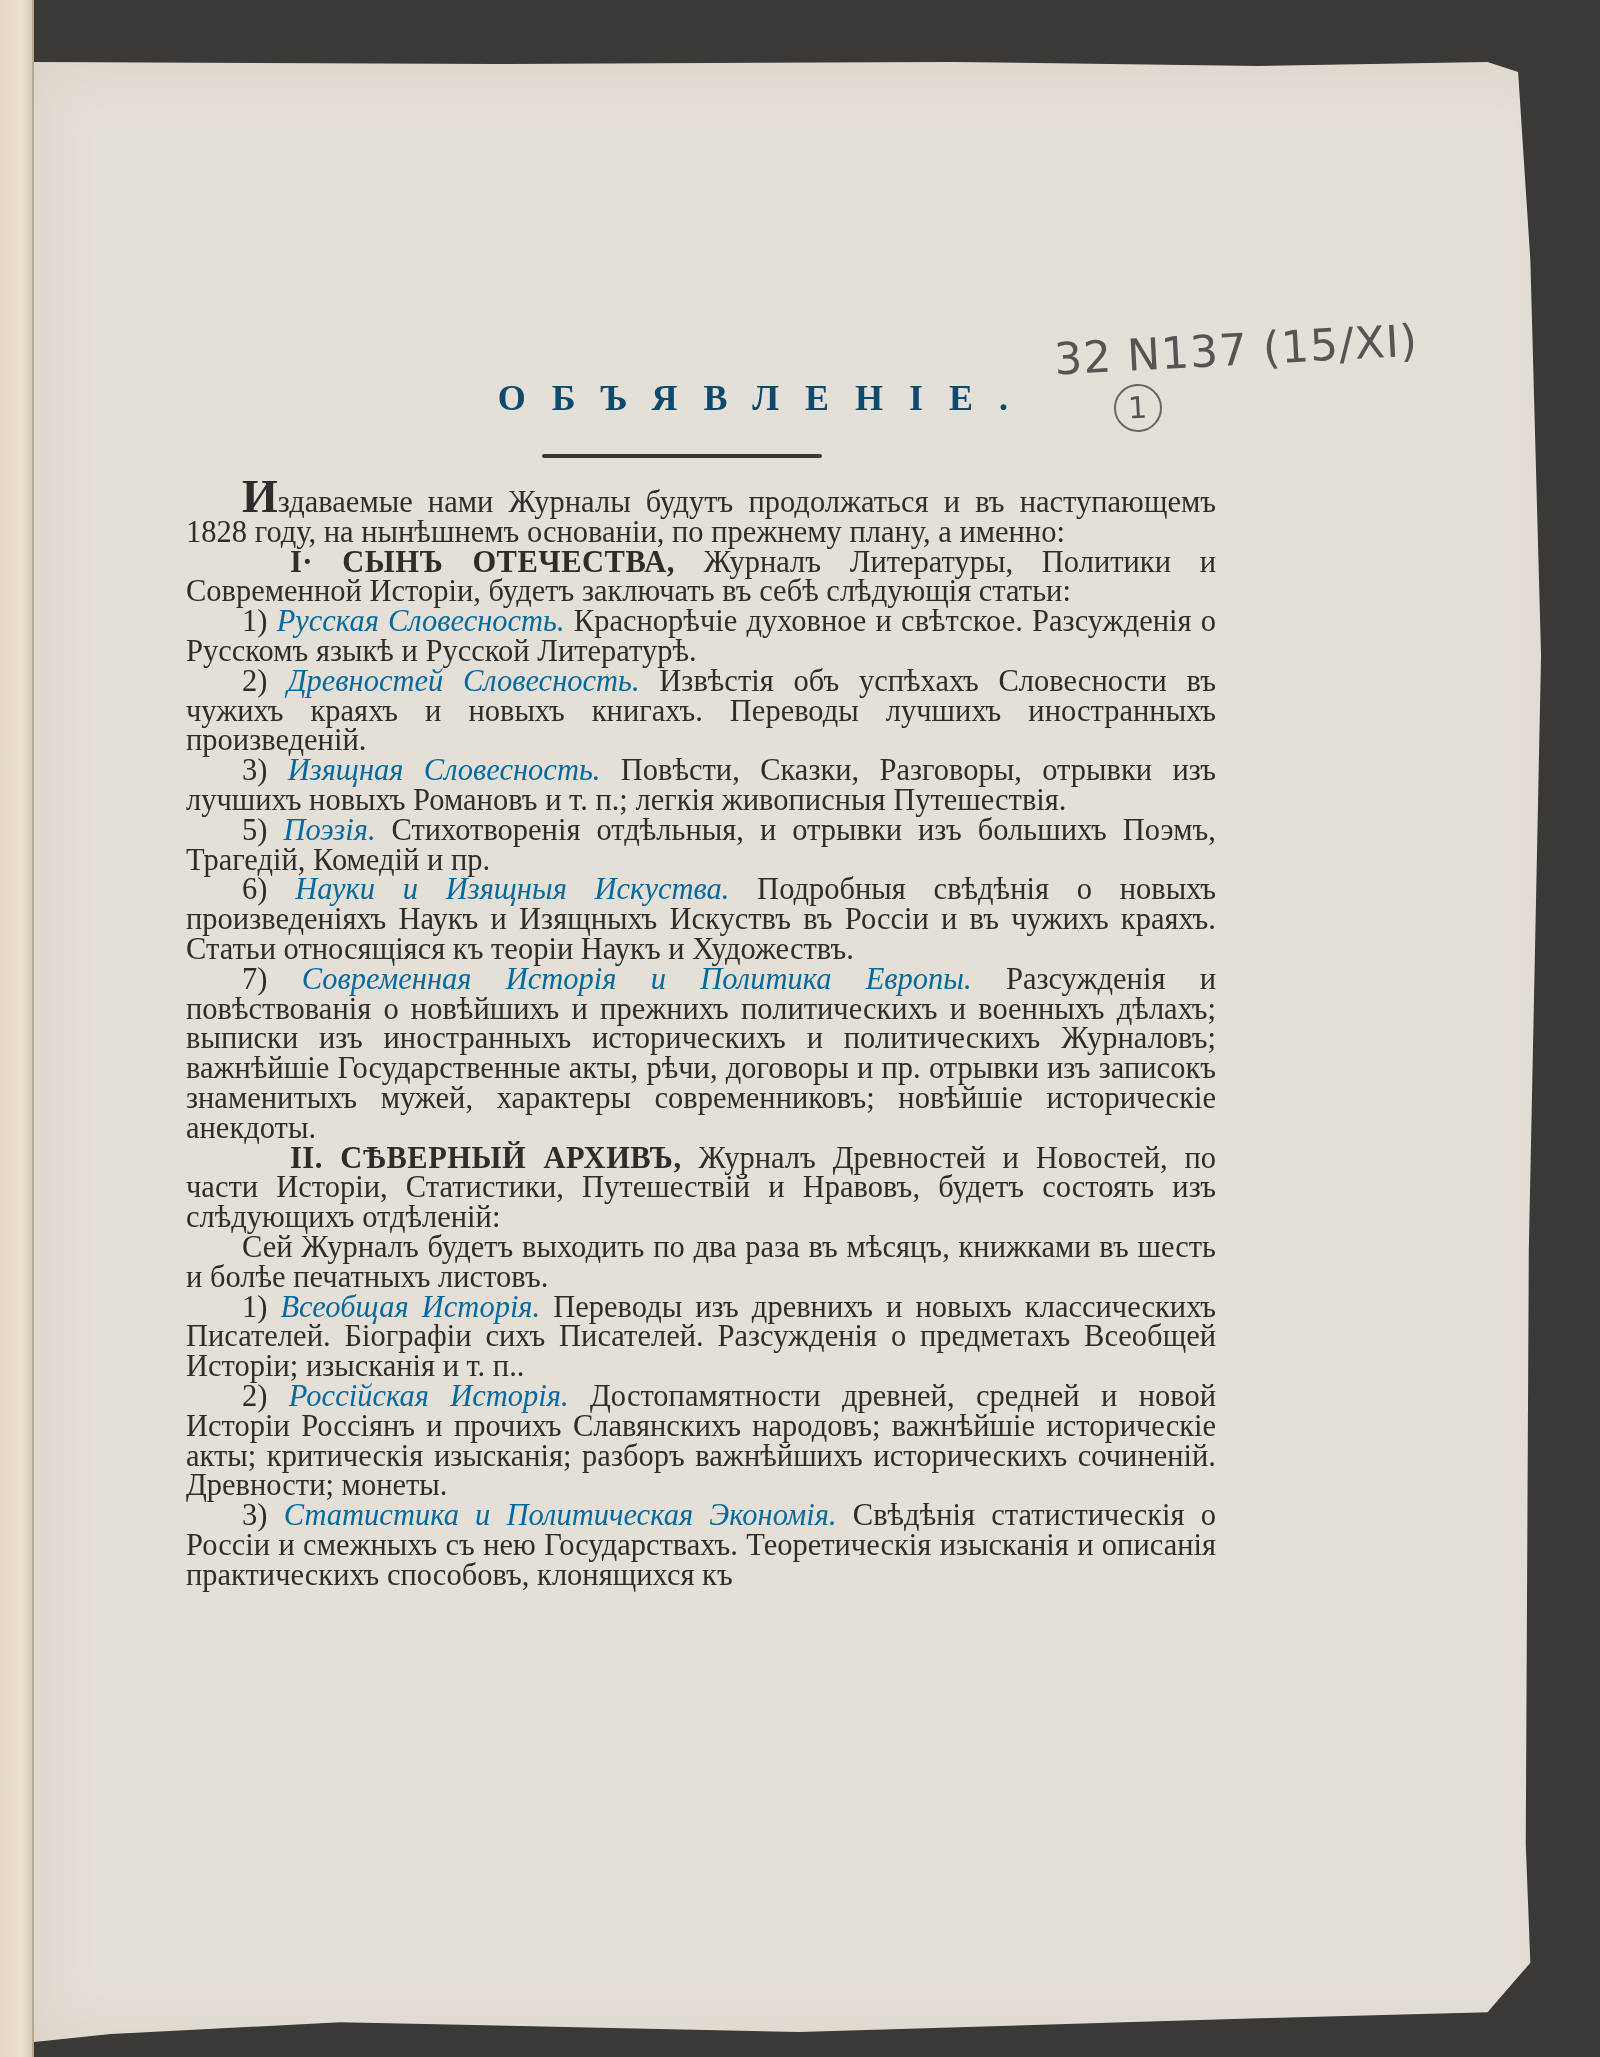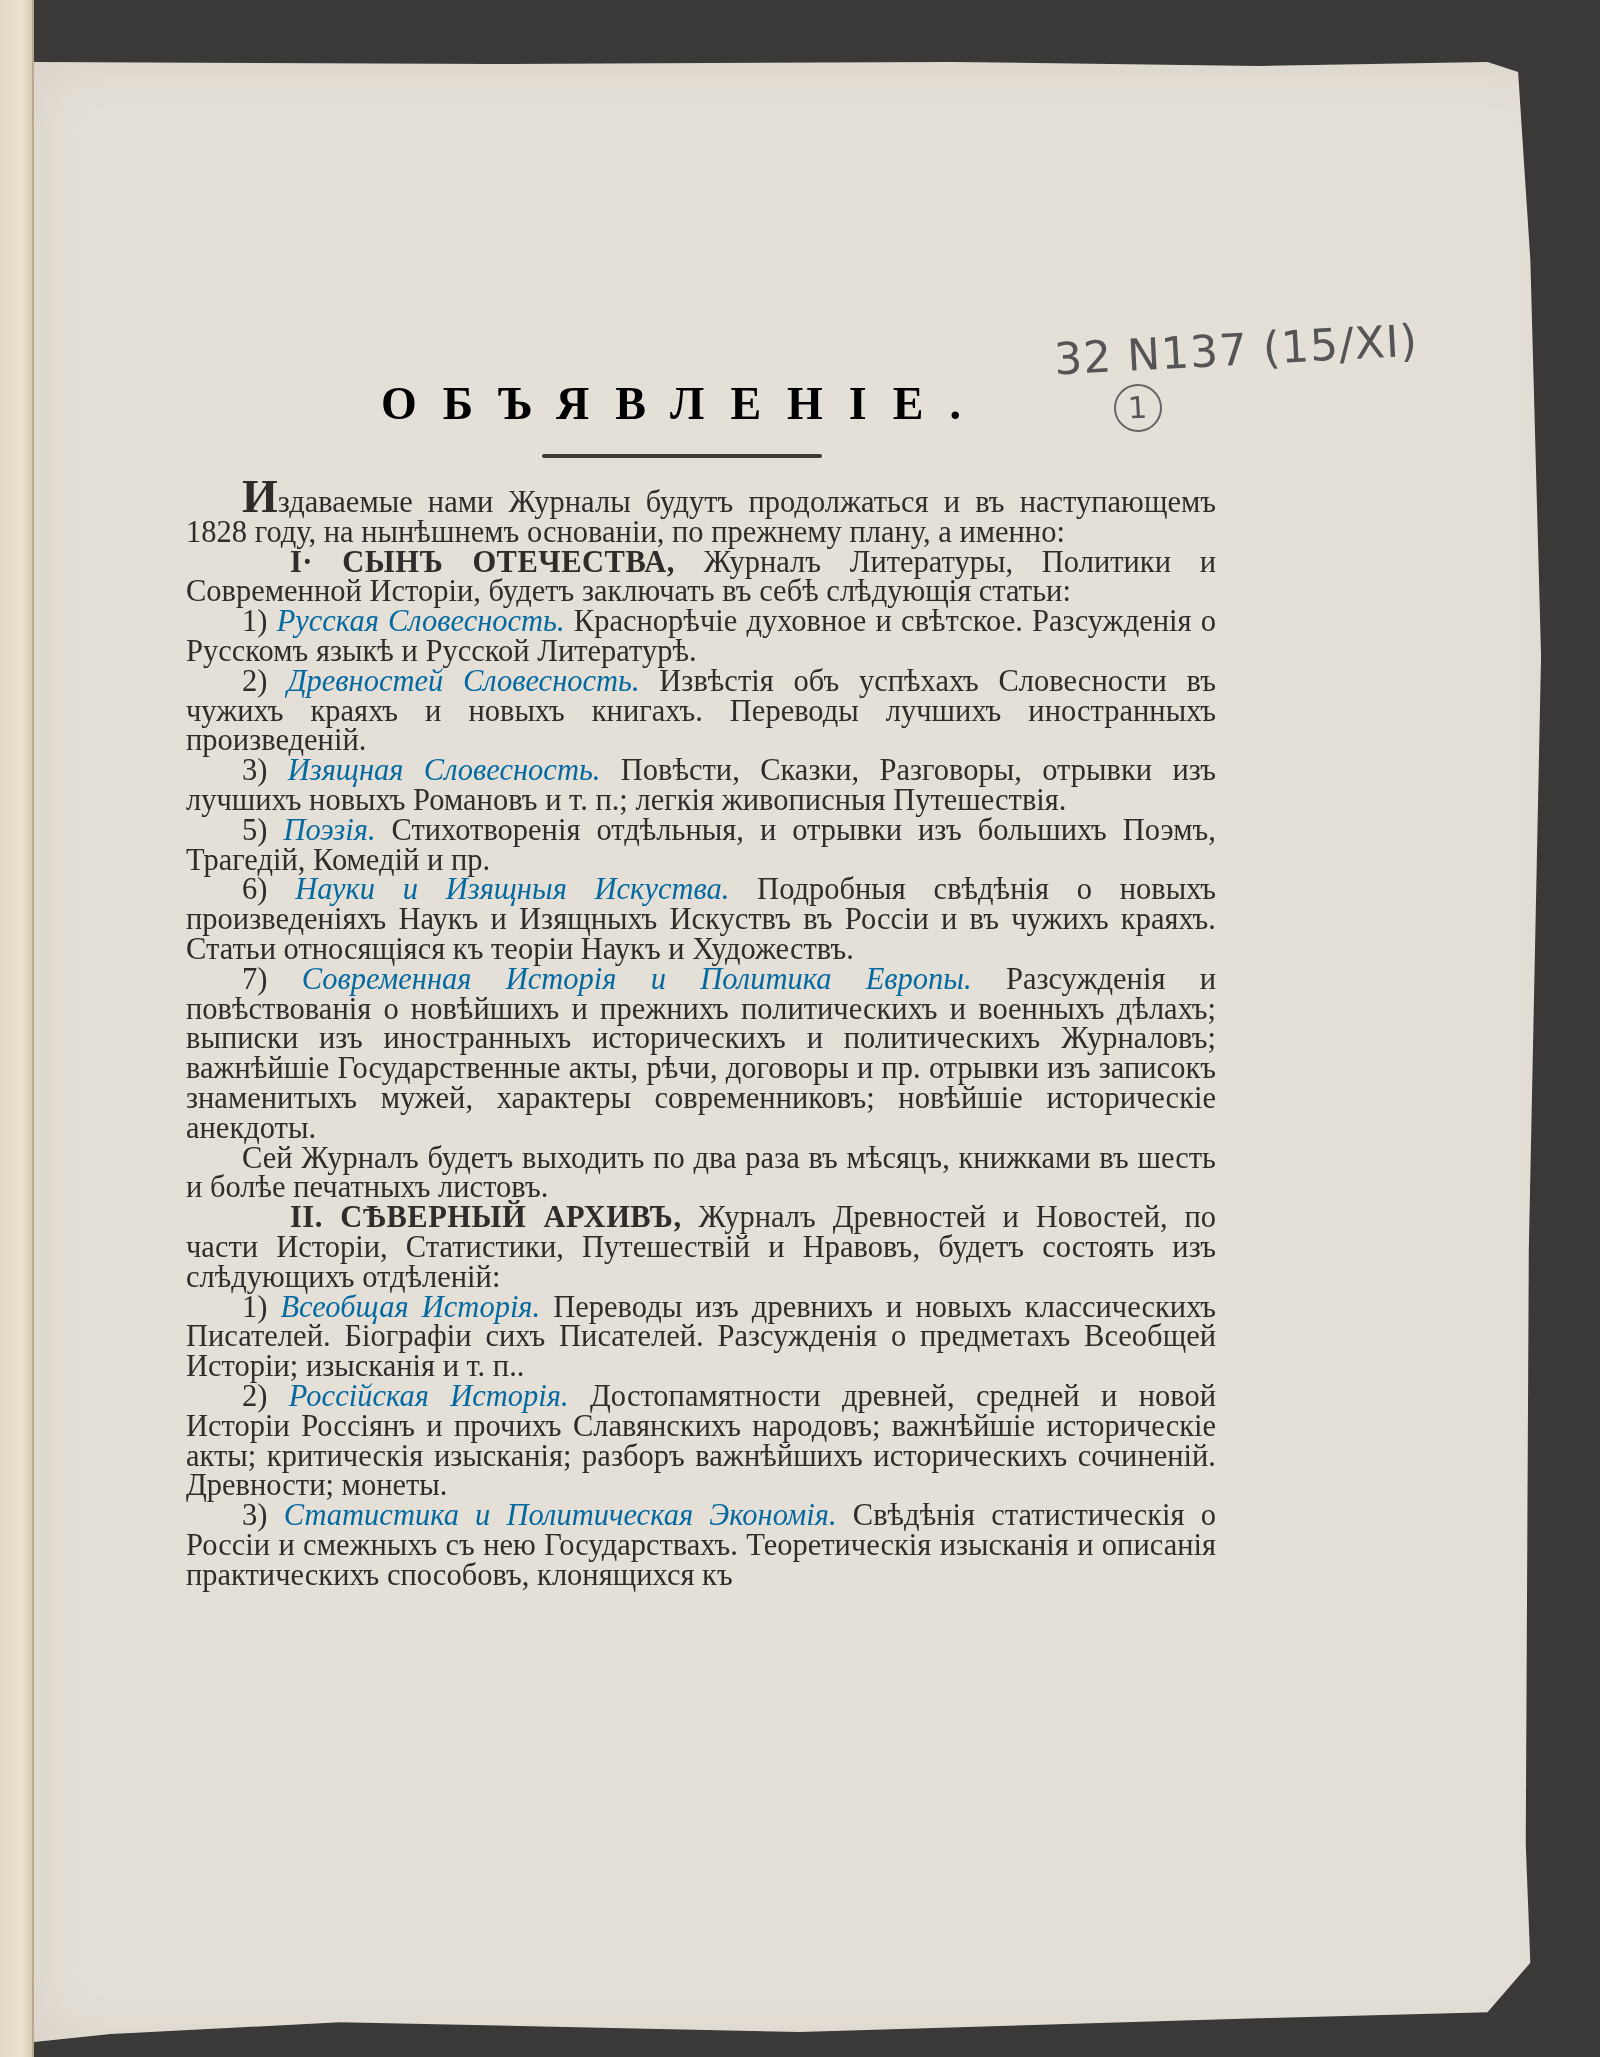--- a/index.html
+++ b/index.html
@@ -25,22 +25,22 @@
       font-size: 44px; letter-spacing: 1px; transform: rotate(-3deg);
     }
     .annot-ref { left: 1020px; top: 262px; }
     .annot-num {
       left: 1080px; top: 322px; width: 44px; height: 44px;
       border: 2px solid #666; border-radius: 50%;
       font-size: 30px; text-align: center; line-height: 44px;
     }
     .title {
       position: absolute; left: 300px; top: 315px; width: 700px;
-      font-size: 46px; font-weight: bold; color: #000000;
-      letter-spacing: 26px; text-align: center;
+      font-size: 36px; font-weight: bold; color: #0c4a6e;
+      letter-spacing: 26px; text-align: right;
     }
     .title-rule {
       position: absolute; left: 508px; top: 392px; width: 280px; height: 4px;
       background: #3b3835; border-radius: 2px;
     }
     .body-text {
       position: absolute; left: 152px; top: 425px; width: 1030px;
       font-size: 30.5px; line-height: 29.8px; color: #2f2c2a;
       text-align: justify;
     }
@@ -67,21 +67,21 @@
 
     <p class="indent"><span class="caps">I· СЫНЪ ОТЕЧЕСТВА,</span> <span>Журналъ Литературы, Политики и Современной Исторіи, будетъ заключать въ себѣ слѣдующія статьи:</span></p>
 
     <p class="indent"><span>1)</span> <span class="it">Русская Словесность.</span> <span>Краснорѣчіе духовное и свѣтское. Разсужденія о Русскомъ языкѣ и Русской Литературѣ.</span></p>
     <p class="indent"><span>2)</span> <span class="it">Древностей Словесность.</span> <span>Извѣстія объ успѣхахъ Словесности въ чужихъ краяхъ и новыхъ книгахъ. Переводы лучшихъ иностранныхъ произведеній.</span></p>
     <p class="indent"><span>3)</span> <span class="it">Изящная Словесность.</span> <span>Повѣсти, Сказки, Разговоры, отрывки изъ лучшихъ новыхъ Романовъ и т. п.; легкія живописныя Путешествія.</span></p>
     <p class="indent"><span>5)</span> <span class="it">Поэзія.</span> <span>Стихотворенія отдѣльныя, и отрывки изъ большихъ Поэмъ, Трагедій, Комедій и пр.</span></p>
     <p class="indent"><span>6)</span> <span class="it">Науки и Изящныя Искуства.</span> <span>Подробныя свѣдѣнія о новыхъ произведеніяхъ Наукъ и Изящныхъ Искуствъ въ Россіи и въ чужихъ краяхъ. Статьи относящіяся къ теоріи Наукъ и Художествъ.</span></p>
     <p class="indent"><span>7)</span> <span class="it">Современная Исторія и Политика Европы.</span> <span>Разсужденія и повѣствованія о новѣйшихъ и прежнихъ политическихъ и военныхъ дѣлахъ; выписки изъ иностранныхъ историческихъ и политическихъ Журналовъ; важнѣйшіе Государственные акты, рѣчи, договоры и пр. отрывки изъ записокъ знаменитыхъ мужей, характеры современниковъ; новѣйшіе историческіе анекдоты.</span></p>
 
+    <p class="indent"><span class="caps">II. СѢВЕРНЫЙ АРХИВЪ,</span> <span>Журналъ Древностей и Новостей, по части Исторіи, Статистики, Путешествій и Нравовъ, будетъ состоять изъ слѣдующихъ отдѣленій:</span></p>
+
     <p class="indent">Сей Журналъ будетъ выходить по два раза въ мѣсяцъ, книжками въ шесть и болѣе печатныхъ листовъ.</p>
-
-    <p class="indent"><span class="caps">II. СѢВЕРНЫЙ АРХИВЪ,</span> <span>Журналъ Древностей и Новостей, по части Исторіи, Статистики, Путешествій и Нравовъ, будетъ состоять изъ слѣдующихъ отдѣленій:</span></p>
 
     <p class="indent"><span>1)</span> <span class="it">Всеобщая Исторія.</span> <span>Переводы изъ древнихъ и новыхъ классическихъ Писателей. Біографіи сихъ Писателей. Разсужденія о предметахъ Всеобщей Исторіи; изысканія и т. п..</span></p>
     <p class="indent"><span>2)</span> <span class="it">Россійская Исторія.</span> <span>Достопамятности древней, средней и новой Исторіи Россіянъ и прочихъ Славянскихъ народовъ; важнѣйшіе историческіе акты; критическія изысканія; разборъ важнѣйшихъ историческихъ сочиненій. Древности; монеты.</span></p>
     <p class="indent"><span>3)</span> <span class="it">Статистика и Политическая Экономія.</span> <span>Свѣдѣнія статистическія о Россіи и смежныхъ съ нею Государствахъ. Теоретическія изысканія и описанія практическихъ способовъ, клонящихся къ</span></p>
   </div>
 </div>
 
 </body></html>

